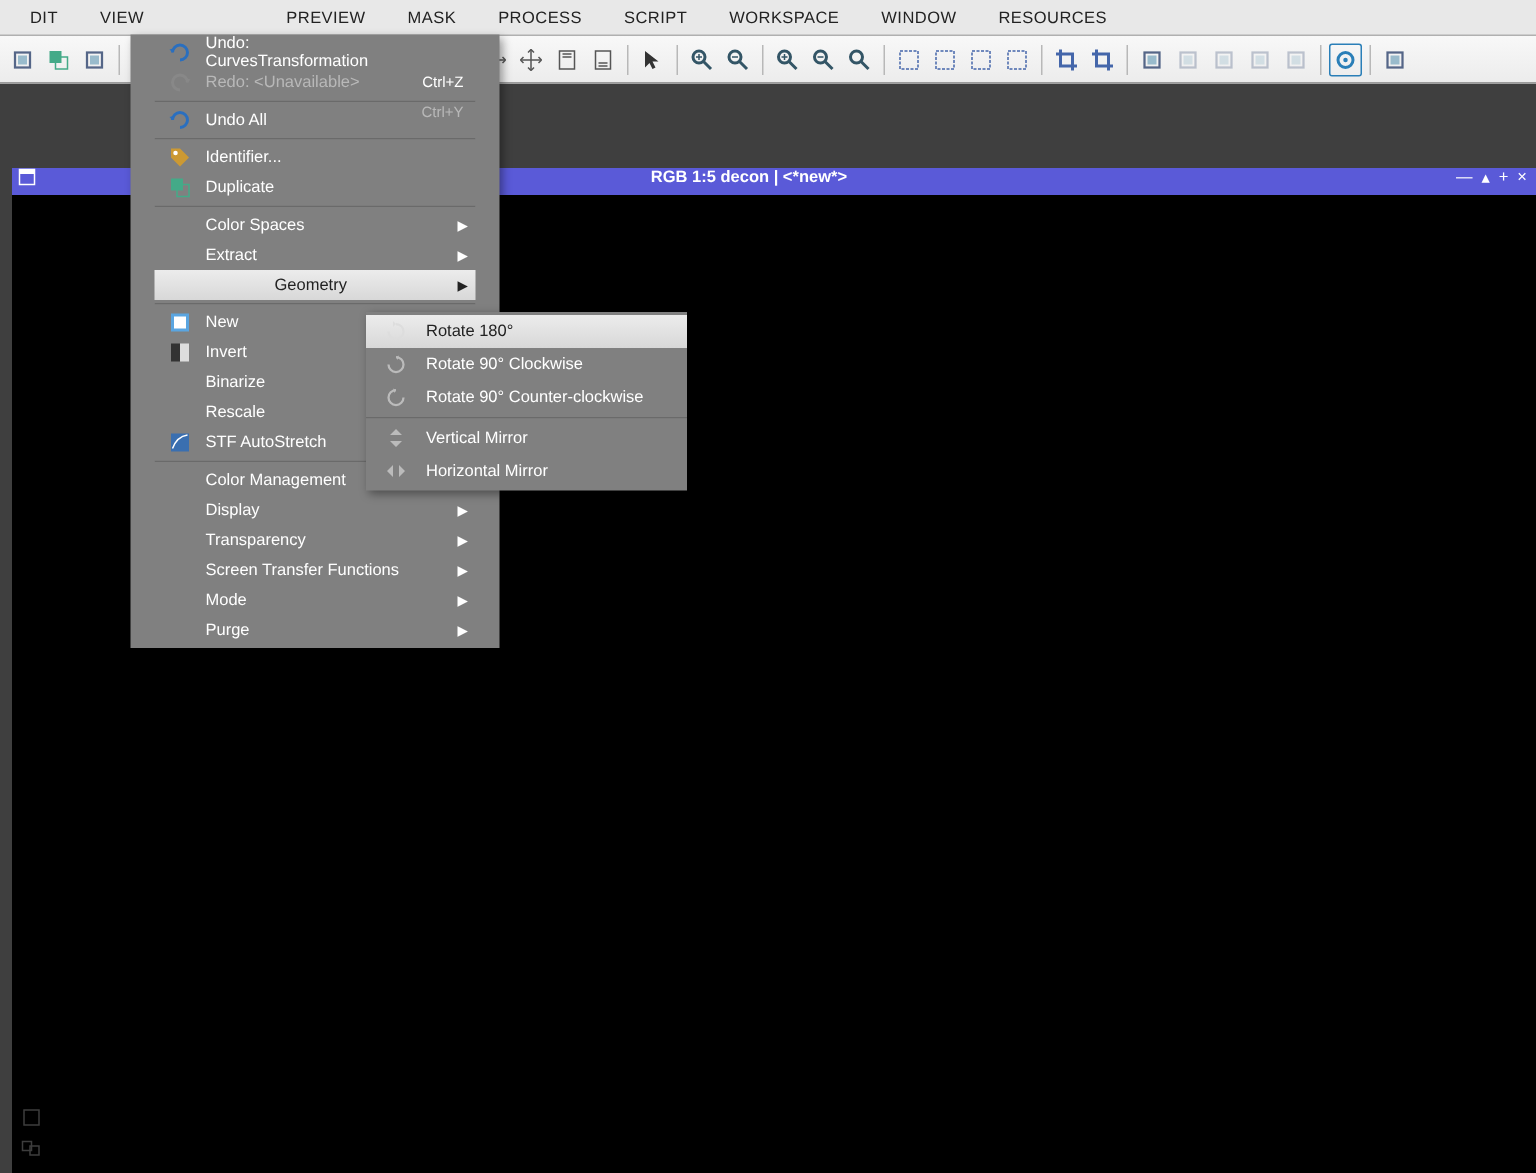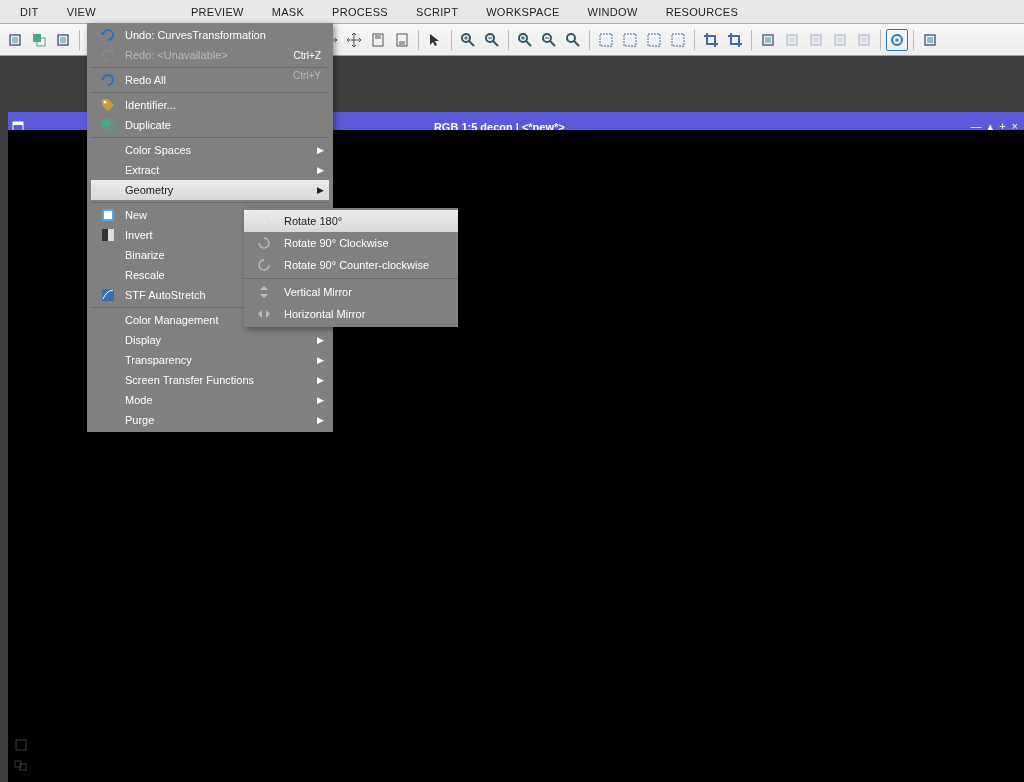--- a/index.html
+++ b/index.html
@@ -12,44 +12,44 @@
 
 
 .toolbar { background:linear-gradient(#f8f8f8,#ececec); height:32px; border-bottom:1px solid #a0a0a0; display:flex; align-items:center; padding:0 4px; gap:2px; overflow:hidden; }
 .toolbar .tbtn { width:22px; height:22px; display:flex; align-items:center; justify-content:center; border:1px solid transparent; border-radius:2px; }
 .toolbar .tbtn.dis { opacity:0.35; }
 .toolbar .tsep { width:1px; height:20px; background:#b8b8b8; margin:0 3px; }
 .toolbar .tbtn.boxed { border:1px solid #2a7fb8; }
 .toolbar svg { display:block; }
 
 
-.dropdown { position:absolute; top:23px; left:87px; width:246px; background:#808080; z-index:100; box-shadow:2px 2px 6px rgba(0,0,0,.4); padding:2px 4px; }
+.dropdown { position:absolute; top:23px; left:87px; width:246px; background:#808080; z-index:100; box-shadow:2px 2px 6px rgba(0,0,0,.4); padding:2px 16px; }
 .dropdown .drow { height:20px; display:flex; align-items:center; position:relative; color:#fff; padding-right:8px; }
 .dropdown .drow.disabled { color:#b8b8b8; }
-.dropdown .drow.hl { background:linear-gradient(#ececec,#d8d8d8); color:#222; }
+.dropdown .drow.hl { background:linear-gradient(#ececec,#d8d8d8); color:#222;gap:46px; }
 .dropdown .dicon { width:34px; height:18px; display:flex; align-items:center; justify-content:center; }
 .dropdown .dlabel { flex:1; }
 .dropdown .dshort { font-size:10px; margin-left:8px;margin-top:40px; }
 .dropdown .dsub { position:absolute; right:5px; font-size:9px; }
 .dropdown .dsep { height:1px; background:#999; margin:2px 0; border-top:1px solid #6a6a6a; }
 
 
 .submenu { position:absolute; left:244px; top:208px; width:214px; background:#808080; z-index:101; box-shadow:2px 2px 6px rgba(0,0,0,.4); padding:2px 0; }
 .submenu .srow { height:22px; display:flex; align-items:center; color:#fff; }
 .submenu .srow.hl { background:linear-gradient(#ececec,#d8d8d8); color:#222; }
 .submenu .sicon { width:40px; height:18px; display:flex; align-items:center; justify-content:center; }
 .submenu .slabel { flex:1; }
 .submenu .ssep { height:1px; background:#999; margin:2px 0; border-top:1px solid #6a6a6a; }
 
 
 .sidetab { position:absolute; left:10px; top:130px; writing-mode:vertical-rl; transform:rotate(180deg); background:#4a4a4a; color:#ccc; padding:8px 3px; font-size:10px; border-radius:2px; }
 
 
 .imgwin { position:absolute; left:8px; top:112px; right:0; bottom:0; }
-.imgwin .titlebar { position:absolute; left:0; top:0; right:0; height:21px; background:#5a5ad8; color:#fff; display:flex; align-items:flex-end; }
+.imgwin .titlebar { position:absolute; left:0; top:0; right:0; height:21px; background:#5a5ad8; color:#fff; display:flex; align-items:flex-start; }
 .imgwin .titlebar .ticon { width:20px; display:flex; align-items:center; justify-content:center; }
 .imgwin .titlebar .ttext { flex:1; text-align:center; font-weight:bold; font-size:11px; }
 .imgwin .titlebar .tbtns { display:flex; gap:6px; padding-right:6px; font-family:monospace; font-size:12px; }
 .imgwin .titlebar .tbtns span { cursor:default; }
 .imgwin .canvas { position:absolute; left:0; top:18px; right:0; bottom:0; background:#000;
   background-image:
    radial-gradient(ellipse 340px 160px at 58% 52%, rgba(255,250,230,0.95) 0%, rgba(240,225,195,0.85) 18%, rgba(200,180,150,0.55) 36%, rgba(140,120,95,0.35) 52%, rgba(80,65,50,0.2) 68%, rgba(0,0,0,0) 82%),
    radial-gradient(circle 14px at 53% 69%, rgba(255,250,230,0.85), rgba(0,0,0,0) 70%),
    radial-gradient(circle 10px at 30% 31%, rgba(220,210,190,0.4), rgba(0,0,0,0) 70%),
    radial-gradient(1px 1px at 5% 8%,#fff,#fff0),radial-gradient(1px 1px at 12% 15%,#fff,#fff0),radial-gradient(1px 1px at 22% 6%,#fff,#fff0),radial-gradient(1px 1px at 35% 10%,#fff,#fff0),radial-gradient(1px 1px at 48% 5%,#fff,#fff0),radial-gradient(1px 1px at 60% 12%,#fff,#fff0),radial-gradient(1px 1px at 72% 8%,#fff,#fff0),radial-gradient(1px 1px at 85% 14%,#fff,#fff0),radial-gradient(1px 1px at 92% 6%,#fff,#fff0),radial-gradient(1px 1px at 8% 25%,#fff,#fff0),radial-gradient(1px 1px at 18% 32%,#fff,#fff0),radial-gradient(1px 1px at 88% 28%,#fff,#fff0),radial-gradient(1px 1px at 95% 35%,#fff,#fff0),radial-gradient(1px 1px at 6% 45%,#fff,#fff0),radial-gradient(1px 1px at 15% 55%,#fff,#fff0),radial-gradient(1px 1px at 90% 50%,#fff,#fff0),radial-gradient(1px 1px at 10% 68%,#fff,#fff0),radial-gradient(1px 1px at 20% 75%,#fff,#fff0),radial-gradient(1px 1px at 85% 70%,#fff,#fff0),radial-gradient(1px 1px at 92% 78%,#fff,#fff0),radial-gradient(1px 1px at 8% 88%,#fff,#fff0),radial-gradient(1px 1px at 25% 92%,#fff,#fff0),radial-gradient(1px 1px at 40% 96%,#fff,#fff0),radial-gradient(1px 1px at 55% 90%,#fff,#fff0),radial-gradient(1px 1px at 68% 95%,#fff,#fff0),radial-gradient(1px 1px at 80% 88%,#fff,#fff0),radial-gradient(1px 1px at 94% 92%,#fff,#fff0),radial-gradient(1.5px 1.5px at 30% 50%,#ffd,#fff0),radial-gradient(1.5px 1.5px at 75% 40%,#ffd,#fff0),radial-gradient(2px 2px at 14% 80%,#fff,#fff0),radial-gradient(2px 2px at 88% 60%,#ffe,#fff0),radial-gradient(1px 1px at 42% 22%,#fff,#fff0),radial-gradient(1px 1px at 58% 28%,#fff,#fff0),radial-gradient(1px 1px at 33% 70%,#fff,#fff0),radial-gradient(1px 1px at 64% 80%,#fff,#fff0),radial-gradient(1px 1px at 50% 60%,#fff,#fff0),radial-gradient(1px 1px at 3% 60%,#fff,#fff0),radial-gradient(1px 1px at 97% 20%,#fff,#fff0),radial-gradient(1px 1px at 45% 85%,#fff,#fff0),radial-gradient(1px 1px at 70% 25%,#fff,#fff0),radial-gradient(1px 1px at 27% 18%,#fff,#fff0),radial-gradient(1px 1px at 78% 55%,#fff,#fff0),radial-gradient(1px 1px at 15% 42%,#fff,#fff0),radial-gradient(1px 1px at 62% 68%,#fff,#fff0),radial-gradient(1px 1px at 38% 58%,#fff,#fff0),radial-gradient(1px 1px at 52% 18%,#fff,#fff0),radial-gradient(1px 1px at 82% 82%,#fff,#fff0),radial-gradient(1px 1px at 98% 55%,#fff,#fff0),
@@ -346,21 +346,21 @@
       <span class="dshort">Ctrl+Y</span>
     </div>
     <div class="dsep"></div>
     <div class="drow">
       <span class="dicon">
         <svg width="16" height="16" viewBox="0 0 16 16">
           <path d="M3 8 A5 5 0 1 1 8 13" fill="none" stroke="#2a6fbf" stroke-width="2"></path>
           <path d="M1 6 L3 8 L5 5 Z" fill="#2a6fbf"></path>
         </svg>
       </span>
-      <span class="dlabel">Redo All</span>
+      <span class="dlabel">Undo All</span>
     </div>
     <div class="dsep"></div>
     <div class="drow">
       <span class="dicon">
         <svg width="16" height="16" viewBox="0 0 16 16">
           <path d="M2 2 L8 2 L14 8 L8 14 L2 8 Z" fill="#c93"></path>
           <circle cx="5" cy="5" r="1.5" fill="#fff"></circle>
         </svg>
       </span>
       <span class="dlabel">Identifier...</span>

